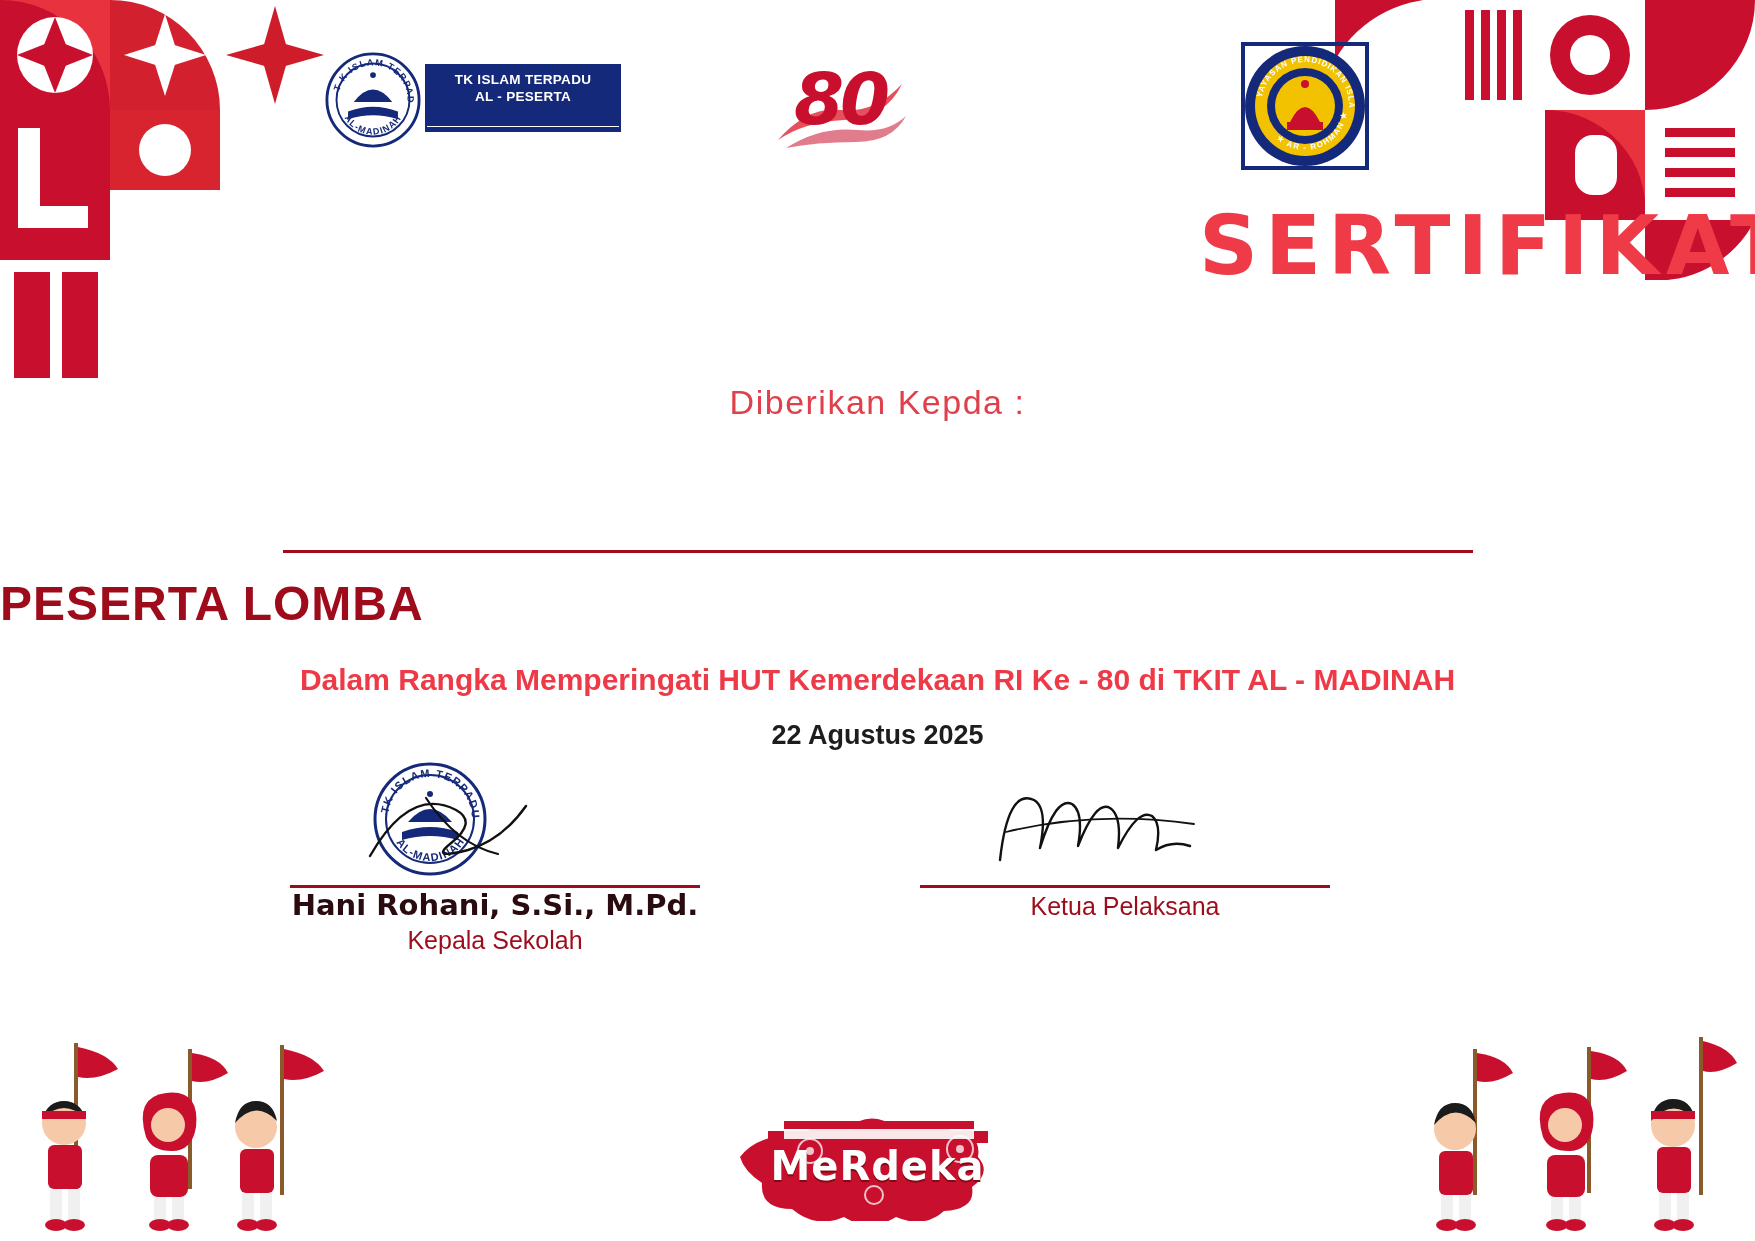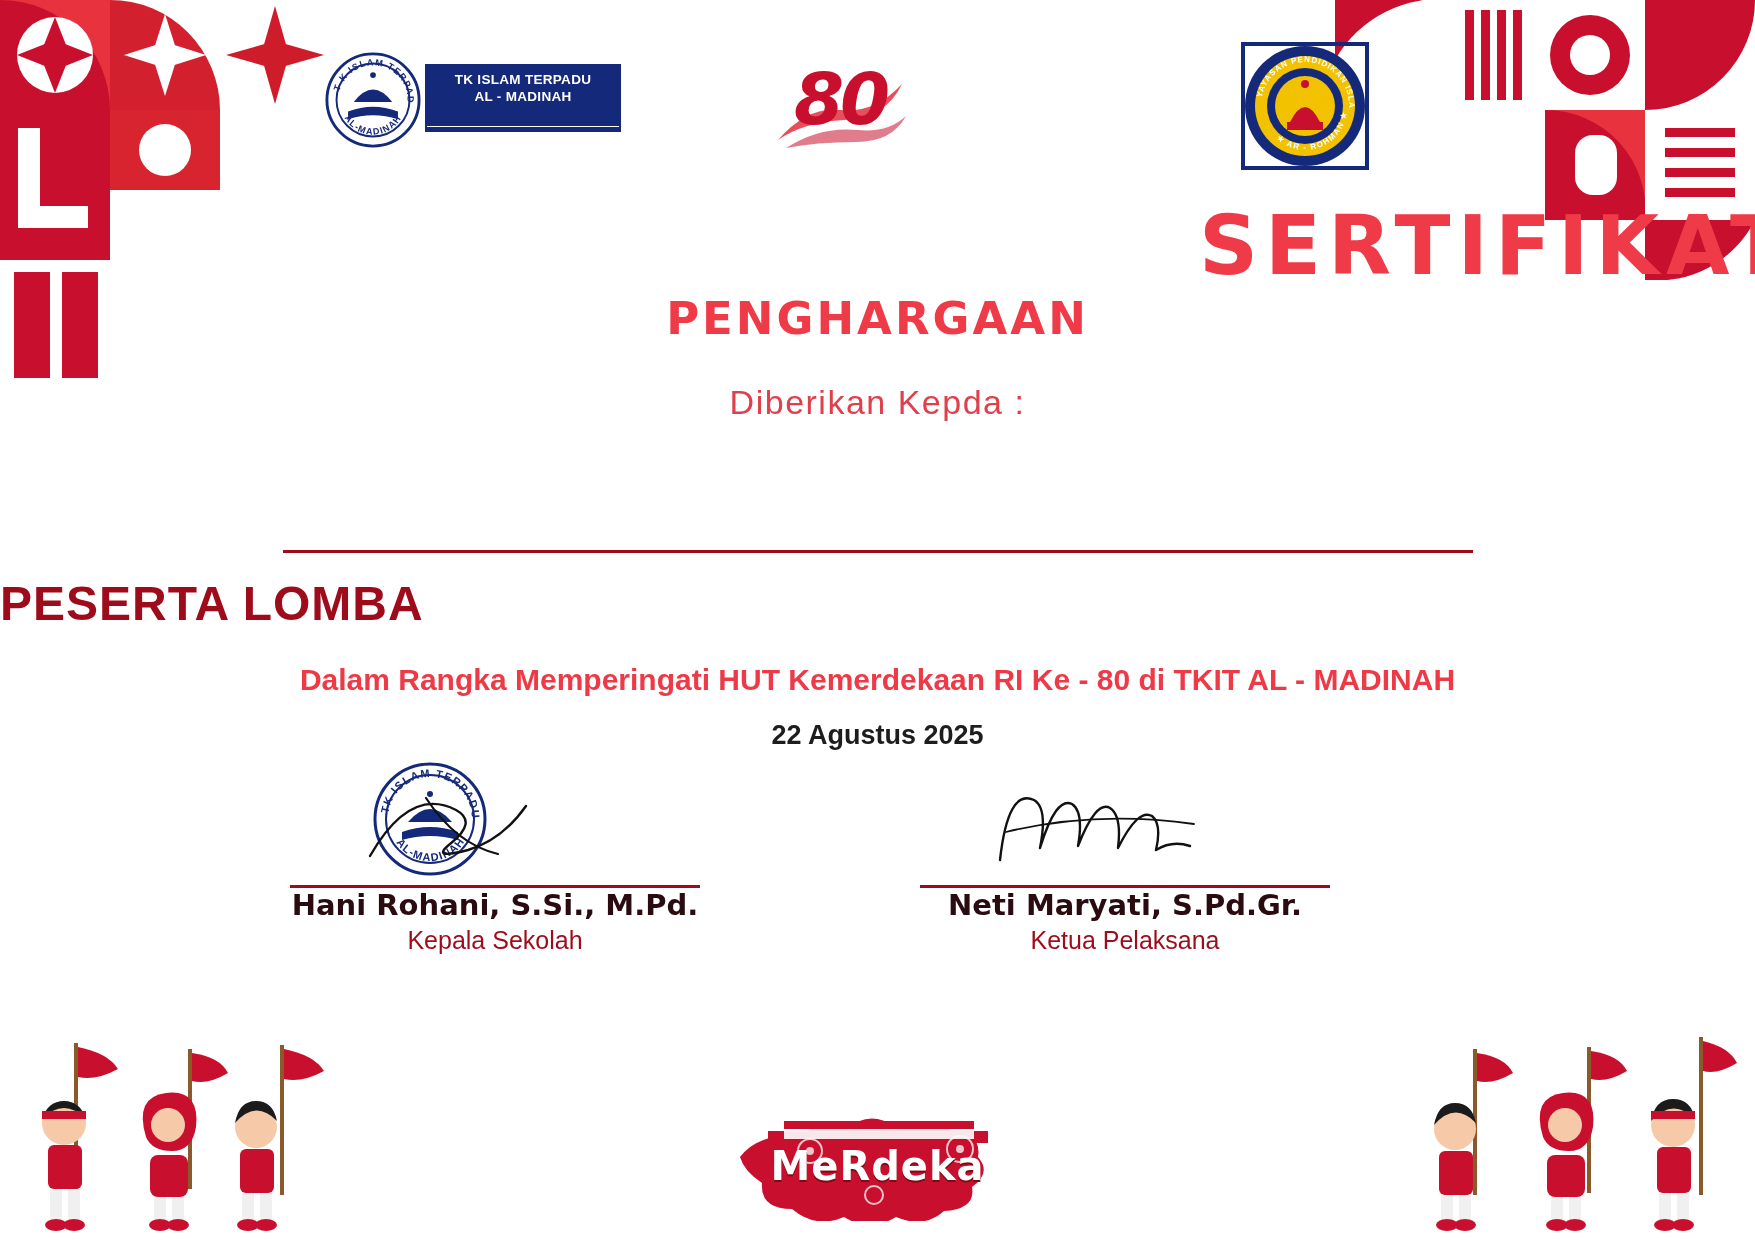--- a/index.html
+++ b/index.html
@@ -341,21 +341,21 @@
       </defs>
       <text font-size="9.5" font-weight="bold" fill="#15297a" font-family="Liberation Sans, sans-serif" letter-spacing="1.2">
         <textPath href="#arcTopL" startOffset="8%">T K ISLAM TERPADU</textPath>
       </text>
       <text font-size="9.5" font-weight="bold" fill="#15297a" font-family="Liberation Sans, sans-serif" letter-spacing="1.2">
         <textPath href="#arcBotL" startOffset="16%">AL-MADINAH</textPath>
       </text>
     </svg>
     <div class="name-plate">
       <div class="l1">TK ISLAM TERPADU</div>
-      <div class="l1">AL - MADINAH</div>
+      <div class="l1">AL - PESERTA</div>
       <div class="l3">HEBAT, CERDAS, CERIA</div>
     </div>
   </div>
 
   <div class="logo-80">
     <svg viewBox="0 0 160 120" width="160" height="120">
       <path d="M18 96 q30 -34 62 -30 q34 4 62 -26 q-16 34 -58 36 q-40 2 -66 20 z" fill="#e23140" opacity="0.85"></path>
       <path d="M26 104 q34 -22 72 -18 q30 3 48 -14 q-14 26 -50 26 q-40 0 -70 6 z" fill="#c8102e" opacity="0.55"></path>
     </svg>
     <div class="eighty">80</div>
@@ -378,21 +378,20 @@
       <text font-size="8" font-weight="bold" fill="#ffffff" font-family="Liberation Sans, sans-serif" letter-spacing="1">
         <textPath href="#arcTopR" startOffset="6%">YAYASAN PENDIDIKAN ISLAM</textPath>
       </text>
       <text font-size="8" font-weight="bold" fill="#ffffff" font-family="Liberation Sans, sans-serif" letter-spacing="1.4">
         <textPath href="#arcBotR" startOffset="26%">★ AR - ROHMAN ★</textPath>
       </text>
     </svg>
   </div>
 
   <div class="title-main">SERTIFIKAT</div>
-  <div class="title-sub">PENGHARGAAN</div>
   <div class="given-to">Diberikan Kepda :</div>
   <div class="recipient-rule"></div>
   <div class="award-title">PESERTA LOMBA</div>
   <div class="event-line">Dalam Rangka Memperingati HUT Kemerdekaan RI  Ke - 80 di TKIT AL - MADINAH</div>
   <div class="event-date">22 Agustus 2025</div>
 
   <div class="sign-block sign-left">
     <div class="sign-area">
       <svg class="stamp-seal" viewBox="0 0 180 118">
         <circle cx="90" cy="59" r="55" fill="none" stroke="#15297a" stroke-width="3"></circle>
@@ -422,21 +421,20 @@
   </div>
 
   <div class="sign-block sign-right">
     <div class="sign-area">
       <svg class="scribble" style="left:90px;" viewBox="0 0 280 110">
         <path d="M20 92 q8 -72 34 -60 q14 8 6 48 q16 -52 32 -44 q12 8 6 42 q18 -46 32 -38 q12 8 8 40 q20 -40 34 -32 q10 8 4 34 q16 -10 34 -4" fill="none" stroke="#111111" stroke-width="2.4" stroke-linecap="round" stroke-linejoin="round"></path>
         <path d="M26 64 q90 -22 188 -8" fill="none" stroke="#111111" stroke-width="1.8" stroke-linecap="round"></path>
       </svg>
     </div>
     <div class="sign-rule"></div>
-    <div class="sign-name">Neti Maryati, S.Pd.Gr.</div>
     <div class="sign-role">Ketua Pelaksana</div>
   </div>
 
   <div class="merdeka">
     <svg viewBox="0 0 360 130" width="360" height="130">
       <path d="M42 66 q18 -24 62 -22 q20 -18 44 -6 q24 -20 50 -2 q30 -14 56 4 q30 2 26 26 q14 16 -6 30 q4 22 -28 24 q-20 18 -48 6 q-26 16 -52 0 q-28 12 -52 -8 q-32 0 -30 -26 q-18 -12 -22 -26 z" fill="#c8102e"></path>
       <path d="M70 40 h220 v12 H70 z" fill="#c8102e"></path>
       <rect x="86" y="34" width="190" height="14" fill="#ffffff" opacity="0.9"></rect>
       <rect x="86" y="30" width="190" height="8" fill="#c8102e"></rect>
       <g fill="#ffffff" opacity="0.75">

